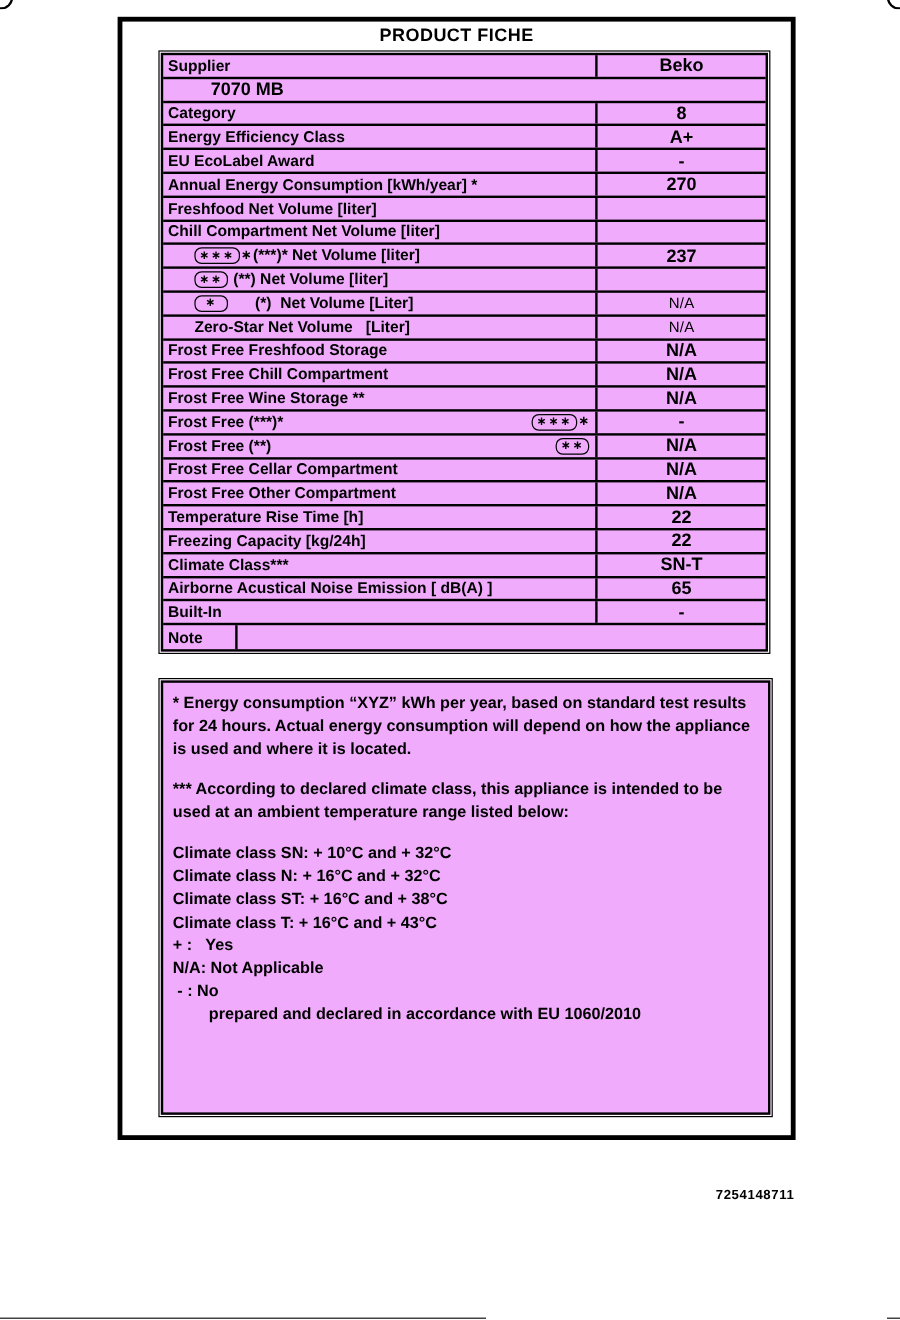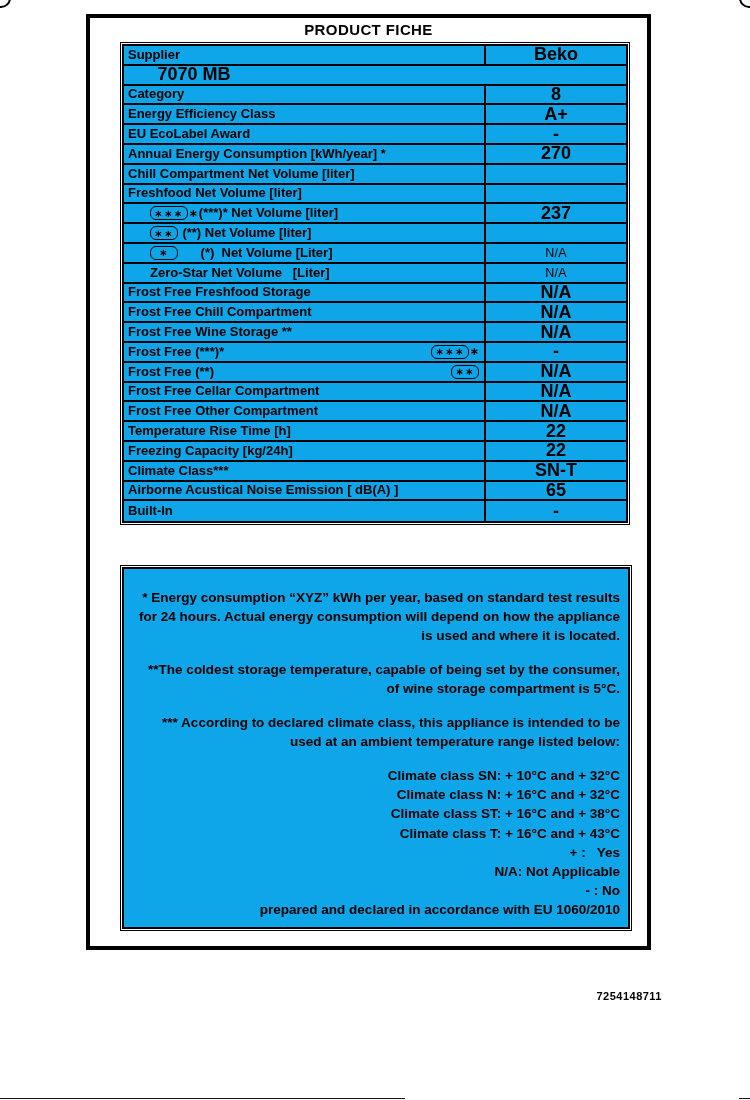--- a/index.html
+++ b/index.html
@@ -7,56 +7,56 @@
         font-family:"Liberation Sans","DejaVu Sans",sans-serif;color:#000;}
 
   
   .corner-mark{position:absolute;width:12px;height:9px;}
   .corner-mark.tl{left:-3px;top:-3px;border-bottom:2.5px solid #000;border-right:2.5px solid #000;border-bottom-right-radius:10px;}
   .corner-mark.tr{right:-3px;top:-3px;border-bottom:2.5px solid #000;border-left:2.5px solid #000;border-bottom-left-radius:10px;}
   .bottom-scan-line{position:absolute;left:0;bottom:1px;width:100%;height:1.5px;
         background:linear-gradient(to right,#151515 0 54%,transparent 54% 98.6%,#151515 98.6%);}
 
   
-  .outer-frame{position:absolute;left:86px;top:14px;width:565px;height:936px;border:4px solid #000;box-sizing:border-box;}
+  .outer-frame{position:absolute;left:98px;top:14px;width:565px;height:936px;border:4px solid #000;box-sizing:border-box;}
 
   .title{position:absolute;top:3px;left:0;right:0;text-align:center;font-size:15px;font-weight:bold;letter-spacing:.4px;}
 
   
   .dblbox{position:absolute;border:1px solid #000;background:#fff;box-sizing:border-box;}
-  .dblbox-inner{border:2px solid #000;margin:1px;box-sizing:border-box;background:#0ea5e9;text-align:right;}
+  .dblbox-inner{border:2px solid #000;margin:1px;box-sizing:border-box;background:#f0abfc;}
 
   .table-box{left:30px;top:24px;width:510px;}
 
   .t-row{display:flex;height:19.8px;border-bottom:2px solid #000;box-sizing:border-box;align-items:stretch;}
   .t-row:last-child{border-bottom:none;}
   .t-label{flex:1;display:flex;align-items:center;border-right:2px solid #000;padding-left:4px;box-sizing:border-box;overflow:hidden;}
   .t-label.indent{padding-left:26px;}
   .lbl-text{font-size:13px;font-weight:bold;white-space:pre;line-height:16px;}
-  .t-value{width:140px;display:flex;align-items:center;justify-content:center;font-size:18px;font-weight:bold;box-sizing:border-box;}
+  .t-value{width:140px;display:flex;align-items:center;justify-content:center;font-size:15px;font-weight:bold;box-sizing:border-box;}
   .t-value.light{font-weight:400;font-size:12.5px;letter-spacing:.2px;}
 
   
   .star-icon{display:inline-flex;align-items:center;margin-right:1px;}
   .star-icon.right{margin-left:auto;margin-right:5px;}
   .star-box{display:inline-flex;align-items:center;justify-content:center;border:1.5px solid #000;border-radius:6px;
             height:12px;padding:0 3px;font-size:10px;font-weight:bold;letter-spacing:1.5px;line-height:11px;}
   .star-box.wide{padding:0 8px;}
   .star-out{font-size:11px;font-weight:bold;margin-left:1px;line-height:11px;}
 
   
   .note-row{display:flex;height:20px;box-sizing:border-box;}
   .note-label{width:62px;border-right:2px solid #000;display:flex;align-items:center;padding-left:4px;box-sizing:border-box;
               font-size:13px;font-weight:bold;}
   .note-rest{flex:1;}
 
   
   .notes-box{left:30px;top:547px;width:512px;height:366px;}
   .notes-inner{height:362px;padding:7px 8px;overflow:hidden;}
-  .fn-para{font-size:13.5px;font-weight:bold;line-height:19px;margin:12px 0 15px 0;white-space:pre-wrap;}
+  .fn-para{font-size:13.5px;font-weight:bold;line-height:19px;margin:0 0 15px 0;white-space:pre-wrap;}
   .fn-line{font-size:13.5px;font-weight:bold;line-height:19.2px;margin:0;white-space:pre-wrap;}
 
   .doc-number{position:absolute;top:990px;right:88px;font-size:11px;font-weight:bold;letter-spacing:.5px;}
 </style>
 </head>
 <body>
 
 <div class="page">
   <div class="corner-mark tl"></div>
   <div class="corner-mark tr"></div>
@@ -94,27 +94,27 @@
     <div class="t-value">-</div>
   </div>
           <div class="t-row">
     <div class="t-label">
               <span class="lbl-text">Annual Energy Consumption [kWh/year] *</span>
             </div>
     <div class="t-value">270</div>
   </div>
           <div class="t-row">
     <div class="t-label">
+              <span class="lbl-text">Freshfood Net Volume [liter]</span>
+            </div>
+    <div class="t-value"></div>
+  </div>
+          <div class="t-row">
+    <div class="t-label">
               <span class="lbl-text">Chill Compartment Net Volume [liter]</span>
-            </div>
-    <div class="t-value"></div>
-  </div>
-          <div class="t-row">
-    <div class="t-label">
-              <span class="lbl-text">Freshfood Net Volume [liter]</span>
             </div>
     <div class="t-value"></div>
   </div>
           <div class="t-row">
     <div class="t-label indent">
               <span class="star-icon">
                 <span class="star-box">∗∗∗</span>
                 <span class="star-out">∗</span>
               </span>
               <span class="lbl-text">(***)* Net Volume [liter]</span>
@@ -217,27 +217,30 @@
               <span class="lbl-text">Airborne Acustical Noise Emission [ dB(A) ]</span>
             </div>
     <div class="t-value">65</div>
   </div>
           <div class="t-row">
     <div class="t-label">
               <span class="lbl-text">Built-In</span>
             </div>
     <div class="t-value">-</div>
   </div>
+          <div class="note-row">
+            <div class="note-label">Note</div>
+            <div class="note-rest"></div>
+          </div>
         </div>
     </div>
 
     <div class="dblbox notes-box">
       <div class="dblbox-inner notes-inner" id="notes-body">
           <div class="fn-para">* Energy consumption “XYZ” kWh per year, based on standard test results for 24 hours. Actual energy consumption will depend on how the appliance is used and where it is located.</div>
-          <div class="fn-para">**The coldest storage temperature, capable of being set by the consumer, of wine storage compartment is 5°C.</div>
           <div class="fn-para">*** According to declared climate class, this appliance is intended to be used at an ambient temperature range listed below:</div>
           <div class="fn-line">Climate class SN: + 10°C and + 32°C</div>
           <div class="fn-line">Climate class N: + 16°C and + 32°C</div>
           <div class="fn-line">Climate class ST: + 16°C and + 38°C</div>
           <div class="fn-line">Climate class T: + 16°C and + 43°C</div>
           <div class="fn-line">+ :   Yes</div>
           <div class="fn-line">N/A: Not Applicable</div>
           <div class="fn-line"> - : No</div>
           <div class="fn-line">        prepared and declared in accordance with EU 1060/2010</div>
         </div>

